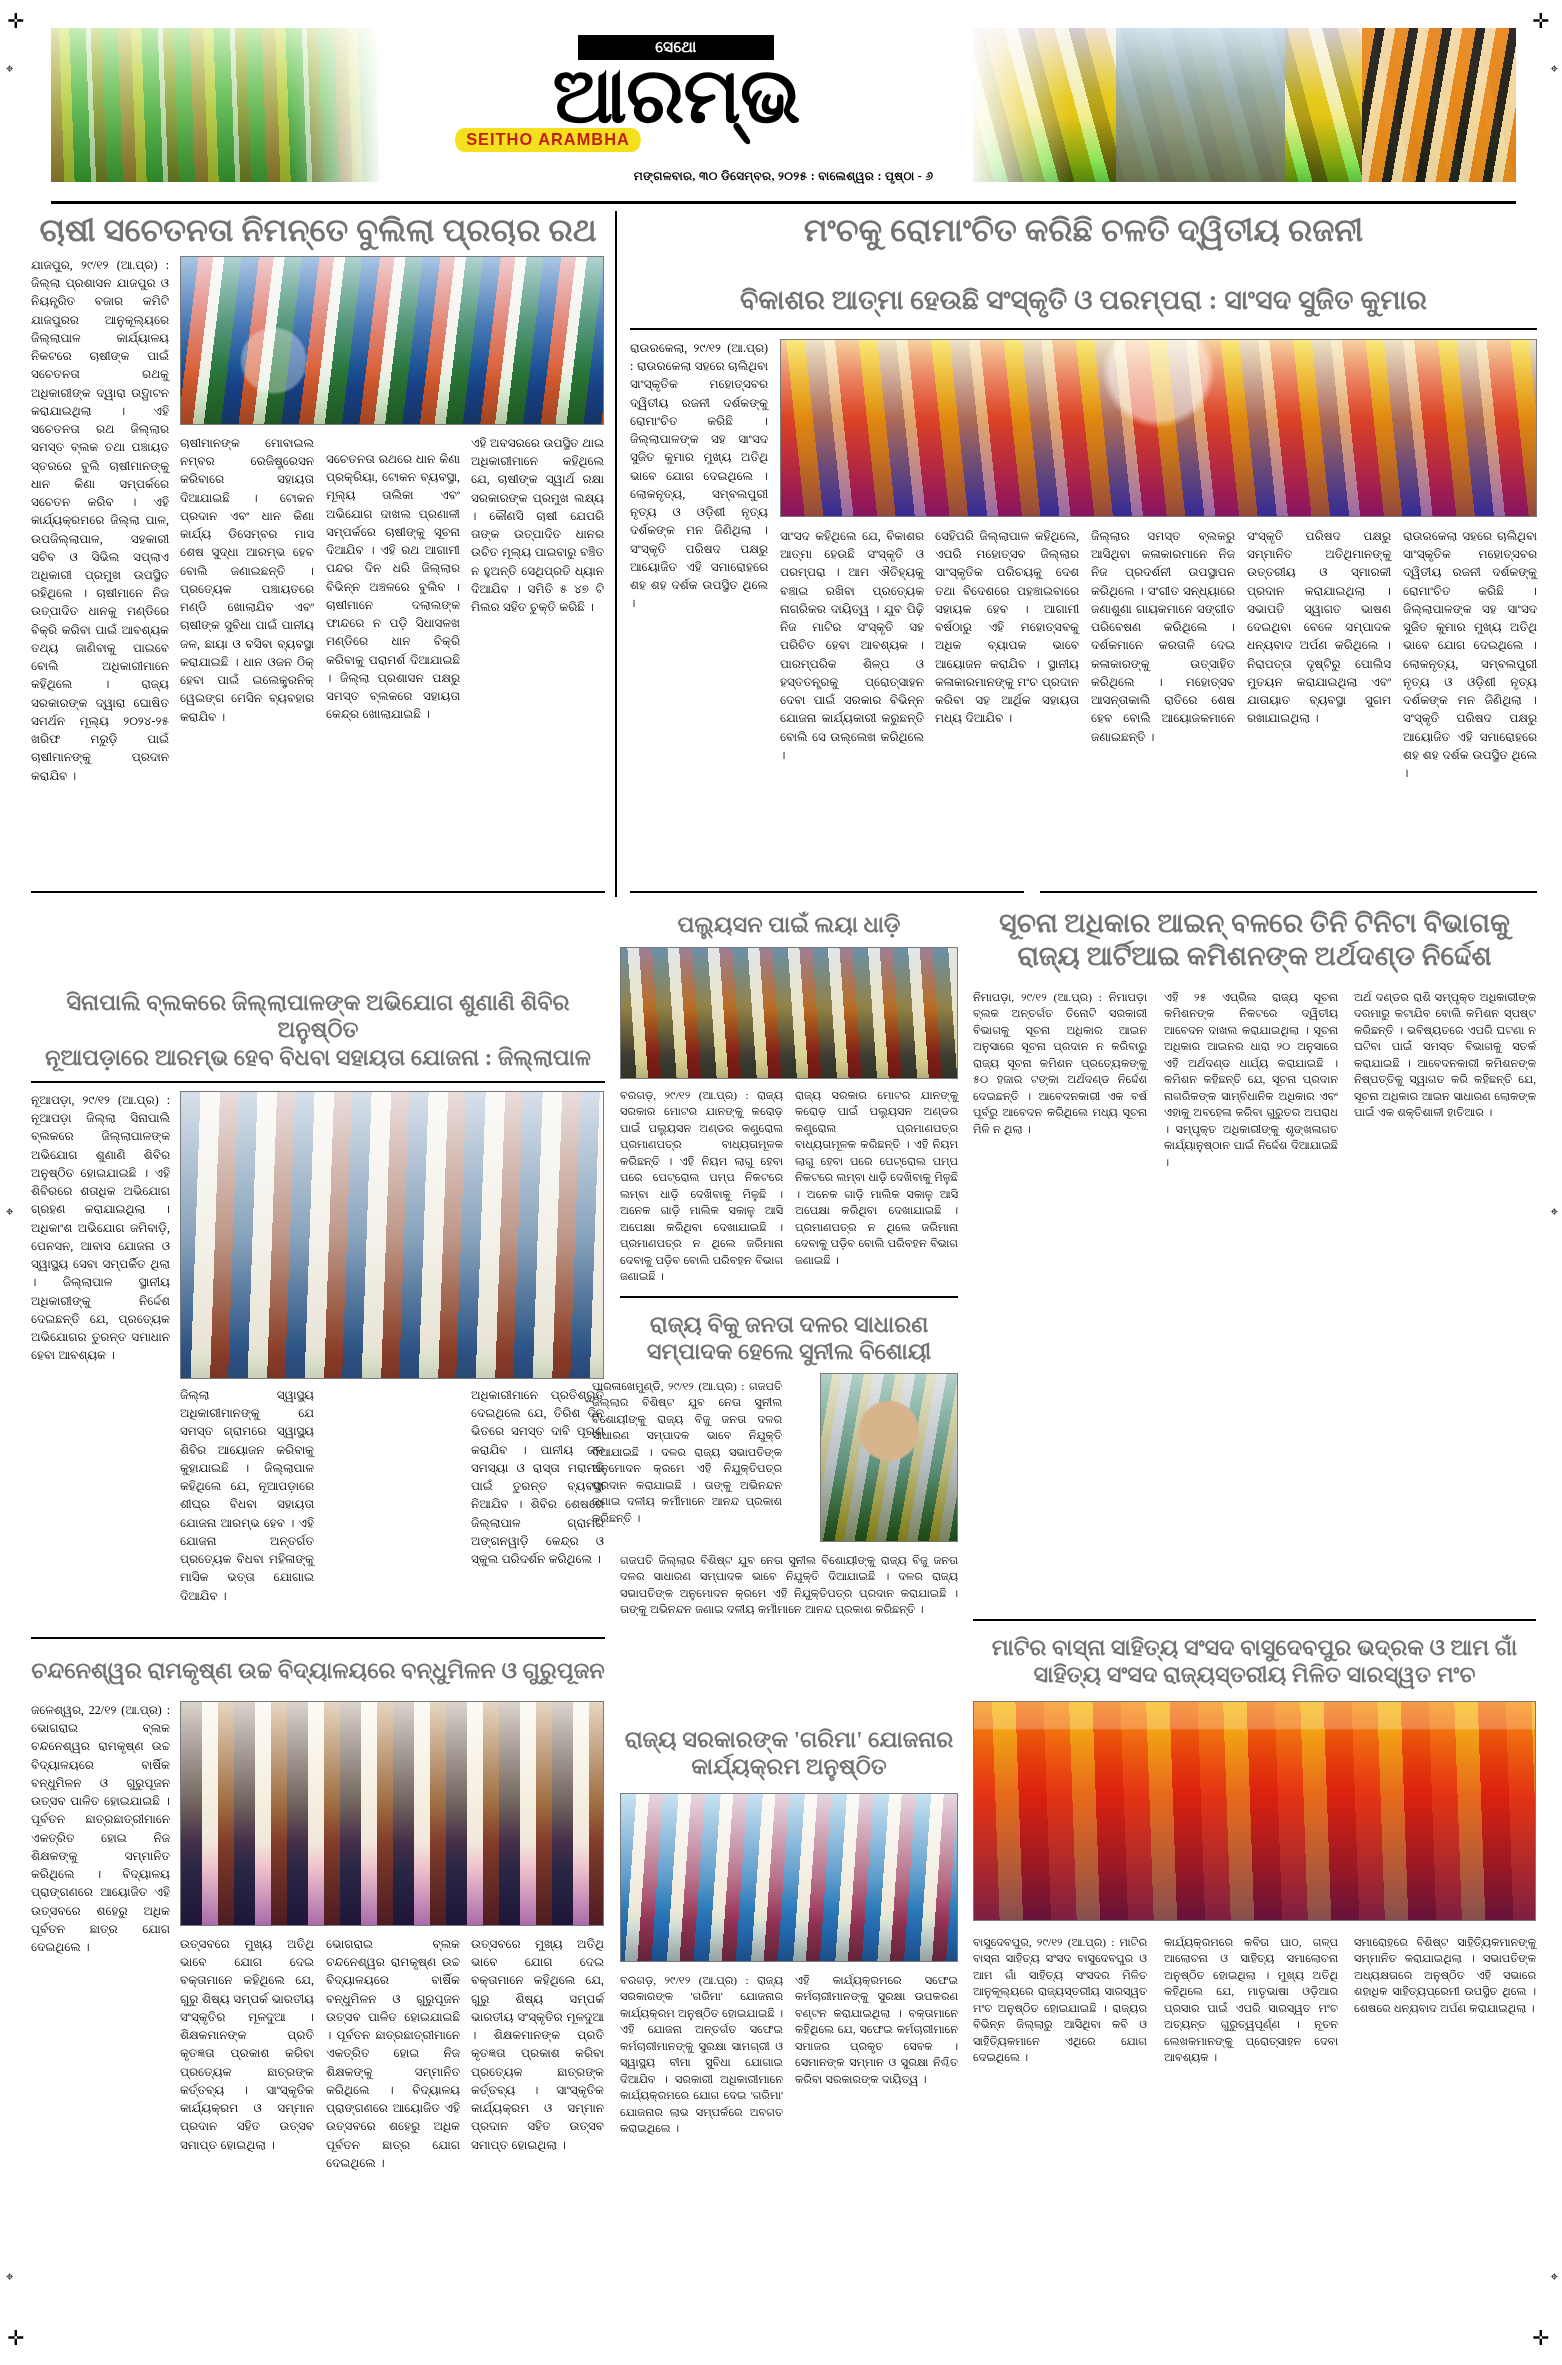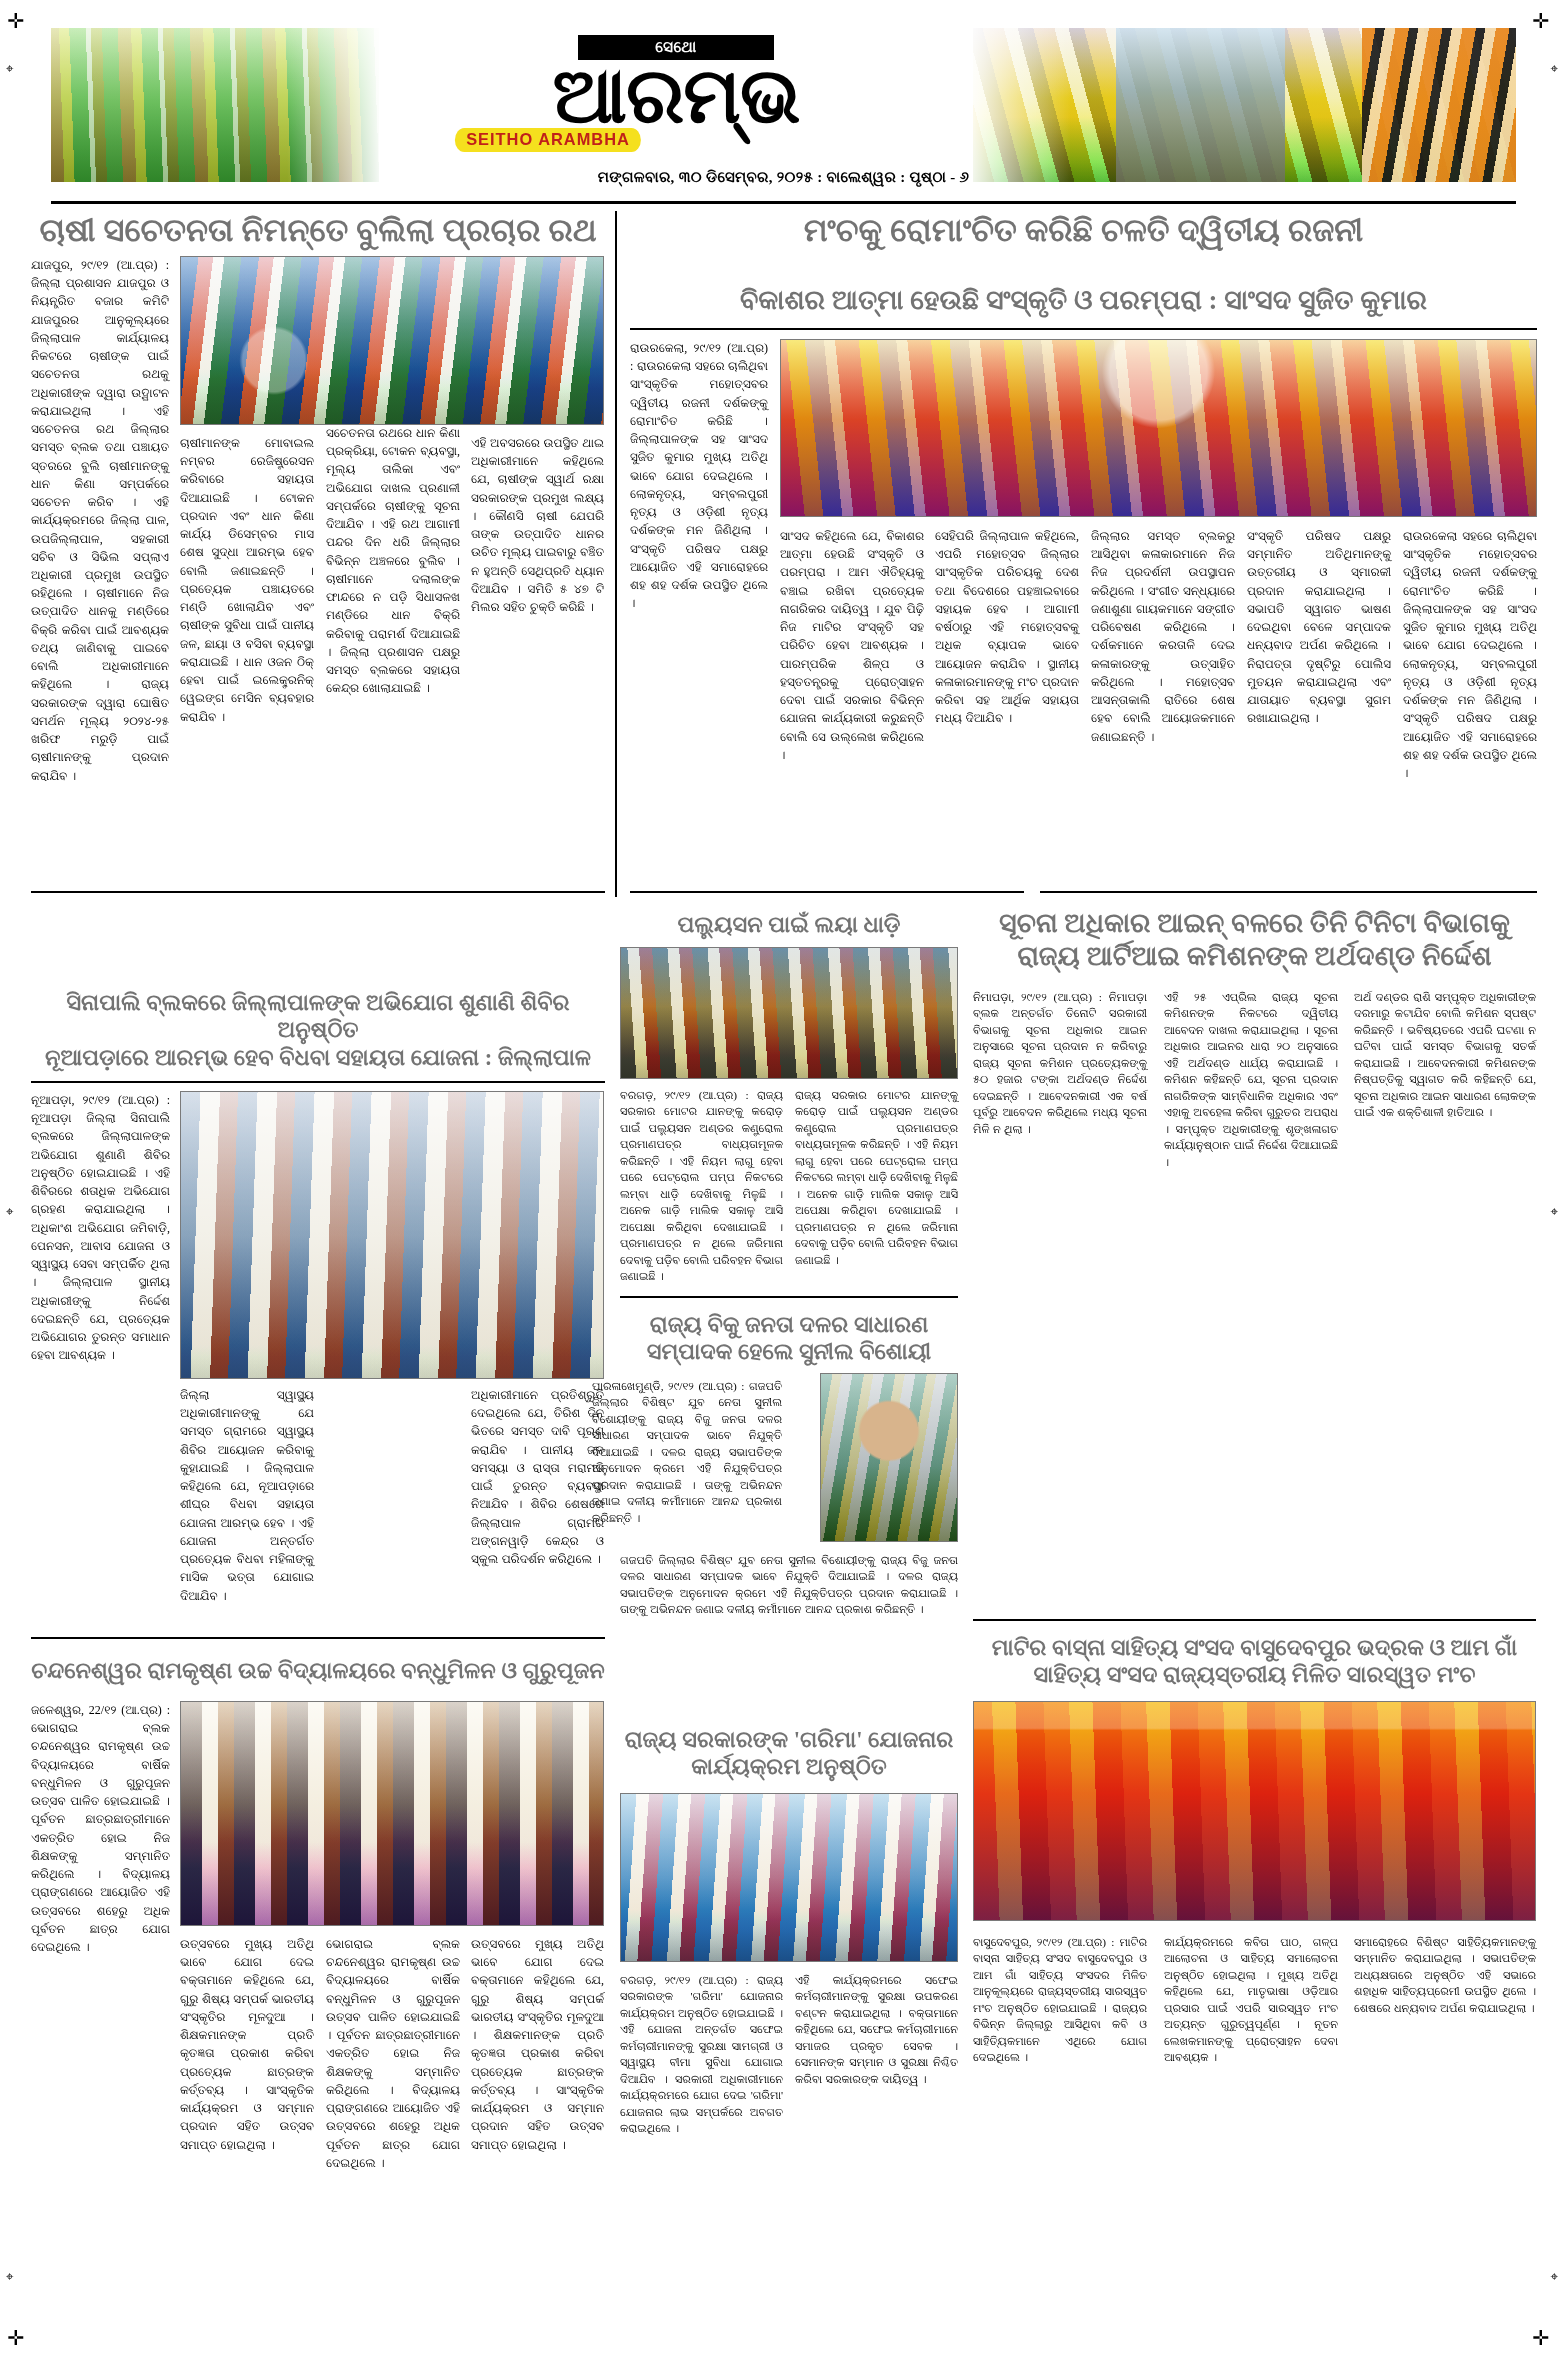--- a/index.html
+++ b/index.html
@@ -137,21 +137,21 @@
     border-radius: 11.3px/60%;
     z-index: 3;
     white-space: nowrap;
   }
   .mast-dateline {
     position: absolute;
     left: 0; right: 16px;
     top: 130px;
     font-family: "Liberation Serif", serif;
     font-weight: bold;
-    font-size: 15px;
+    font-size: 12px;
     color: #000;
     letter-spacing: 0.3px;
     white-space: nowrap;
   }
 
   
   .col {
     position: absolute;
     font-family: "Liberation Serif", serif;
     color: #000;
@@ -278,21 +278,21 @@
       <span>ଯାଜପୁର, ୨୯/୧୨ (ଆ.ପ୍ର) :</span>
       <span>ଜିଲ୍ଲା ପ୍ରଶାସନ ଯାଜପୁର ଓ ନିୟନ୍ତ୍ରିତ ବଜାର କମିଟି ଯାଜପୁରର ଆନୁକୂଲ୍ୟରେ ଜିଲ୍ଲାପାଳ କାର୍ଯ୍ୟାଳୟ ନିକଟରେ ଚାଷୀଙ୍କ ପାଇଁ ସଚେତନତା ରଥକୁ ଅଧିକାରୀଙ୍କ ଦ୍ୱାରା ଉଦ୍ଘାଟନ କରାଯାଇଥିଲା । ଏହି ସଚେତନତା ରଥ ଜିଲ୍ଲାର ସମସ୍ତ ବ୍ଲକ ତଥା ପଞ୍ଚାୟତ ସ୍ତରରେ ବୁଲି ଚାଷୀମାନଙ୍କୁ ଧାନ କିଣା ସମ୍ପର୍କରେ ସଚେତନ କରିବ । ଏହି କାର୍ଯ୍ୟକ୍ରମରେ ଜିଲ୍ଲା ପାଳ, ଉପଜିଲ୍ଲାପାଳ, ସହକାରୀ ସଚିବ ଓ ସିଭିଲ ସପ୍ଲାଏ ଅଧିକାରୀ ପ୍ରମୁଖ ଉପସ୍ଥିତ ରହିଥିଲେ । ଚାଷୀମାନେ ନିଜ ଉତ୍ପାଦିତ ଧାନକୁ ମଣ୍ଡିରେ ବିକ୍ରି କରିବା ପାଇଁ ଆବଶ୍ୟକ ତଥ୍ୟ ଜାଣିବାକୁ ପାଇବେ ବୋଲି ଅଧିକାରୀମାନେ କହିଥିଲେ । ରାଜ୍ୟ ସରକାରଙ୍କ ଦ୍ୱାରା ଘୋଷିତ ସମର୍ଥନ ମୂଲ୍ୟ ୨୦୨୪-୨୫ ଖରିଫ ମରୁଡ଼ି ପାଇଁ ଚାଷୀମାନଙ୍କୁ ପ୍ରଦାନ କରାଯିବ ।</span>
     </div>
   </div>
 
   <div class="photo ph-rally" style="position:absolute;left:180px;top:256px;width:424px;height:169px;"></div>
 
   <div class="col" style="left:180px; top:434px; width:134px;">
     <div class="body-txt">ଚାଷୀମାନଙ୍କ ମୋବାଇଲ ନମ୍ବର ରେଜିଷ୍ଟ୍ରେସନ କରିବାରେ ସହାୟତା ଦିଆଯାଇଛି । ଟୋକନ ପ୍ରଦାନ ଏବଂ ଧାନ କିଣା କାର୍ଯ୍ୟ ଡିସେମ୍ବର ମାସ ଶେଷ ସୁଦ୍ଧା ଆରମ୍ଭ ହେବ ବୋଲି ଜଣାଇଛନ୍ତି । ପ୍ରତ୍ୟେକ ପଞ୍ଚାୟତରେ ମଣ୍ଡି ଖୋଲାଯିବ ଏବଂ ଚାଷୀଙ୍କ ସୁବିଧା ପାଇଁ ପାନୀୟ ଜଳ, ଛାୟା ଓ ବସିବା ବ୍ୟବସ୍ଥା କରାଯାଇଛି । ଧାନ ଓଜନ ଠିକ୍ ହେବା ପାଇଁ ଇଲେକ୍ଟ୍ରନିକ୍ ୱେଇଙ୍ଗ ମେସିନ ବ୍ୟବହାର କରାଯିବ ।</div>
   </div>
-  <div class="col" style="left:326px; top:424px; width:134px;">
+  <div class="col" style="left:326px; top:450px; width:134px;">
     <div class="body-txt">ସଚେତନତା ରଥରେ ଧାନ କିଣା ପ୍ରକ୍ରିୟା, ଟୋକନ ବ୍ୟବସ୍ଥା, ମୂଲ୍ୟ ତାଲିକା ଏବଂ ଅଭିଯୋଗ ଦାଖଲ ପ୍ରଣାଳୀ ସମ୍ପର୍କରେ ଚାଷୀଙ୍କୁ ସୂଚନା ଦିଆଯିବ । ଏହି ରଥ ଆଗାମୀ ପନ୍ଦର ଦିନ ଧରି ଜିଲ୍ଲାର ବିଭିନ୍ନ ଅଞ୍ଚଳରେ ବୁଲିବ । ଚାଷୀମାନେ ଦଲାଲଙ୍କ ଫାନ୍ଦରେ ନ ପଡ଼ି ସିଧାସଳଖ ମଣ୍ଡିରେ ଧାନ ବିକ୍ରି କରିବାକୁ ପରାମର୍ଶ ଦିଆଯାଇଛି । ଜିଲ୍ଲା ପ୍ରଶାସନ ପକ୍ଷରୁ ସମସ୍ତ ବ୍ଲକରେ ସହାୟତା କେନ୍ଦ୍ର ଖୋଲାଯାଇଛି ।</div>
   </div>
   <div class="col" style="left:471px; top:434px; width:133px;">
     <div class="body-txt">ଏହି ଅବସରରେ ଉପସ୍ଥିତ ଥାଇ ଅଧିକାରୀମାନେ କହିଥିଲେ ଯେ, ଚାଷୀଙ୍କ ସ୍ୱାର୍ଥ ରକ୍ଷା ସରକାରଙ୍କ ପ୍ରମୁଖ ଲକ୍ଷ୍ୟ । କୌଣସି ଚାଷୀ ଯେପରି ତାଙ୍କ ଉତ୍ପାଦିତ ଧାନର ଉଚିତ ମୂଲ୍ୟ ପାଇବାରୁ ବଞ୍ଚିତ ନ ହୁଅନ୍ତି ସେଥିପ୍ରତି ଧ୍ୟାନ ଦିଆଯିବ । ସମିତି ୫ ୪୭ ଟି ମିଲର ସହିତ ଚୁକ୍ତି କରିଛି ।</div>
   </div>
 
   <div class="hr-rule" style="left:615px; top:211px; width:1.5px; height:686px;"></div>
 
   <div class="hl hl-xl" style="position:absolute;left:630px;top:211px;width:907px;">ମଂଚକୁ ରୋମାଂଚିତ କରିଛି ଚଳତି ଦ୍ୱିତୀୟ ରଜନୀ</div>
   <div class="hl hl-lg" style="position:absolute;left:630px;top:284px;width:907px;">ବିକାଶର ଆତ୍ମା ହେଉଛି ସଂସ୍କୃତି ଓ ପରମ୍ପରା : ସାଂସଦ ସୁଜିତ କୁମାର</div>

